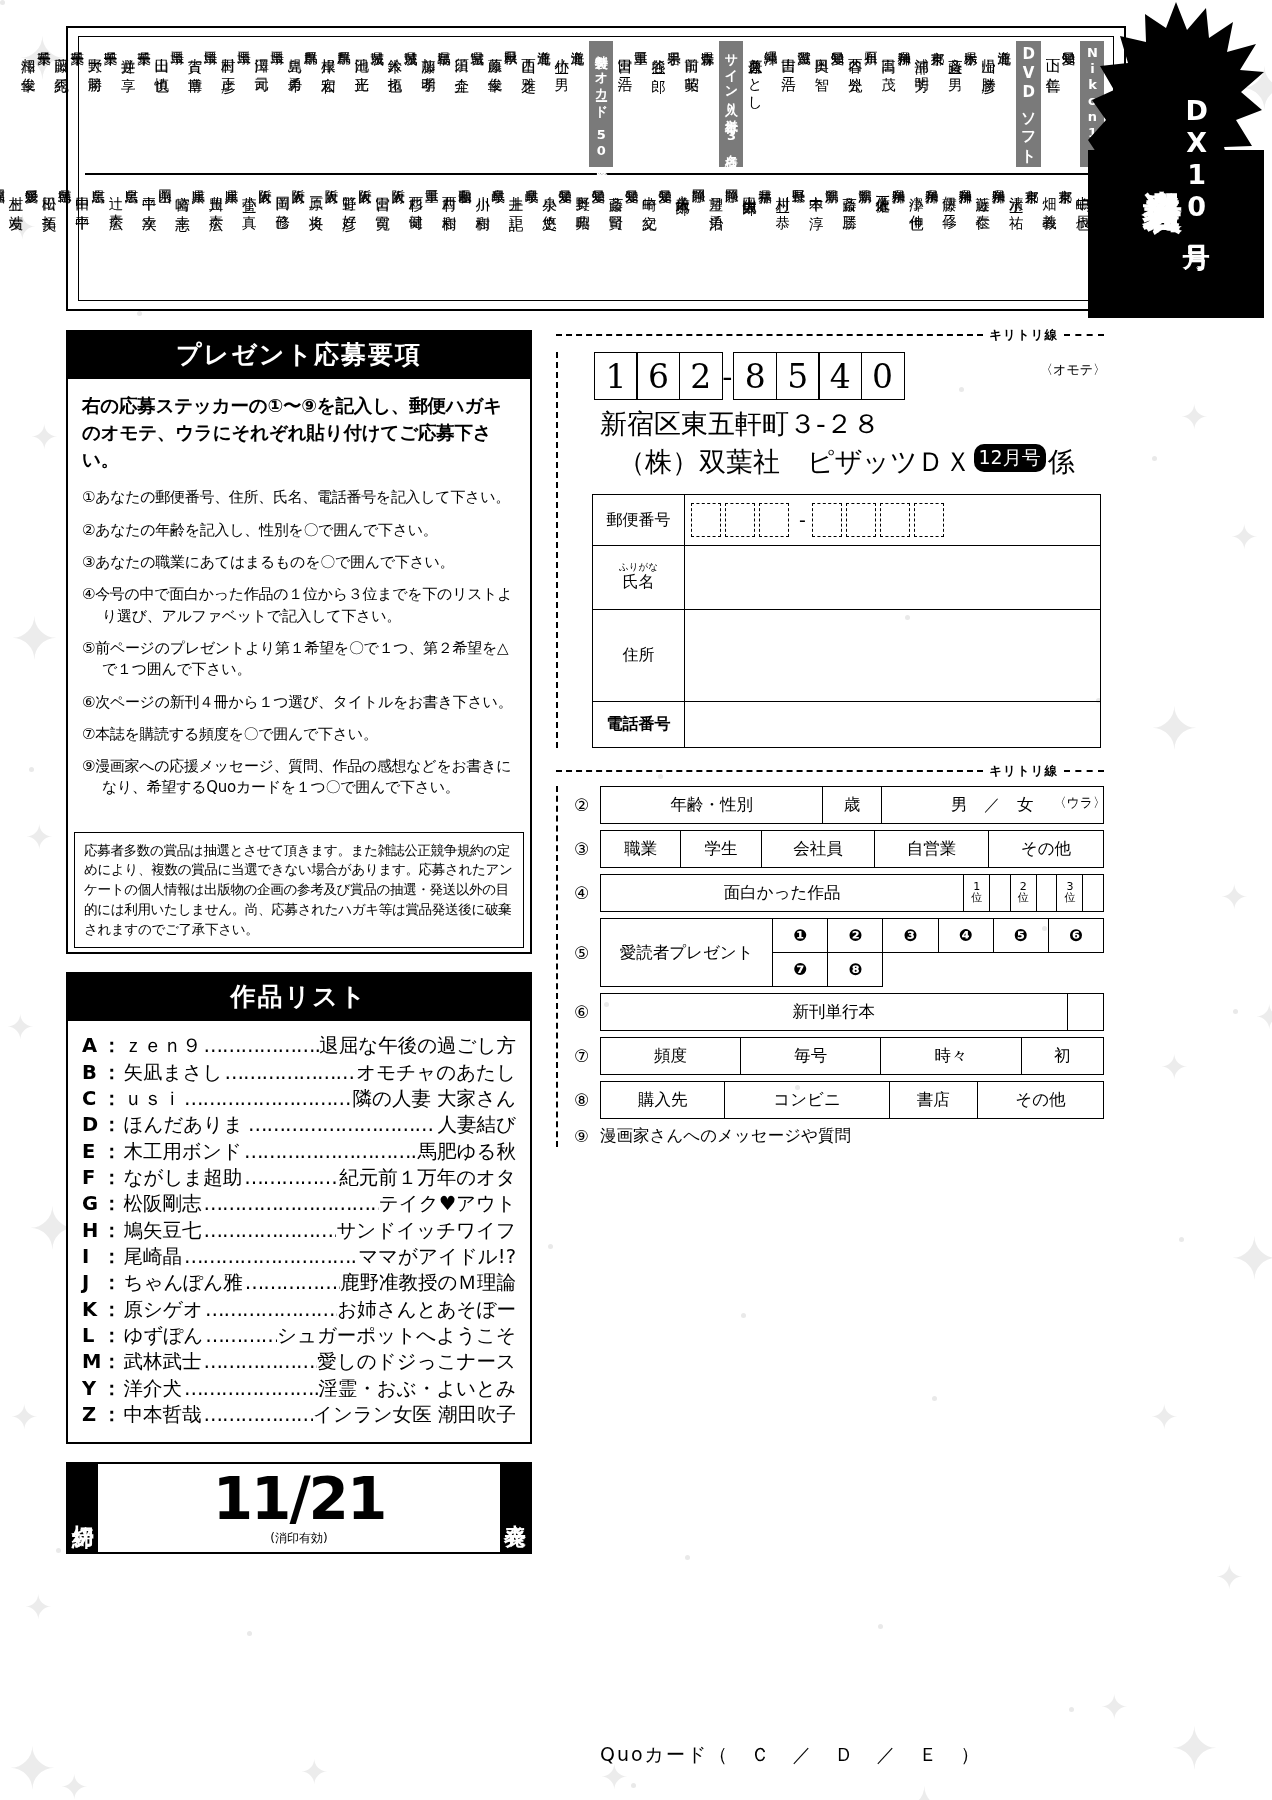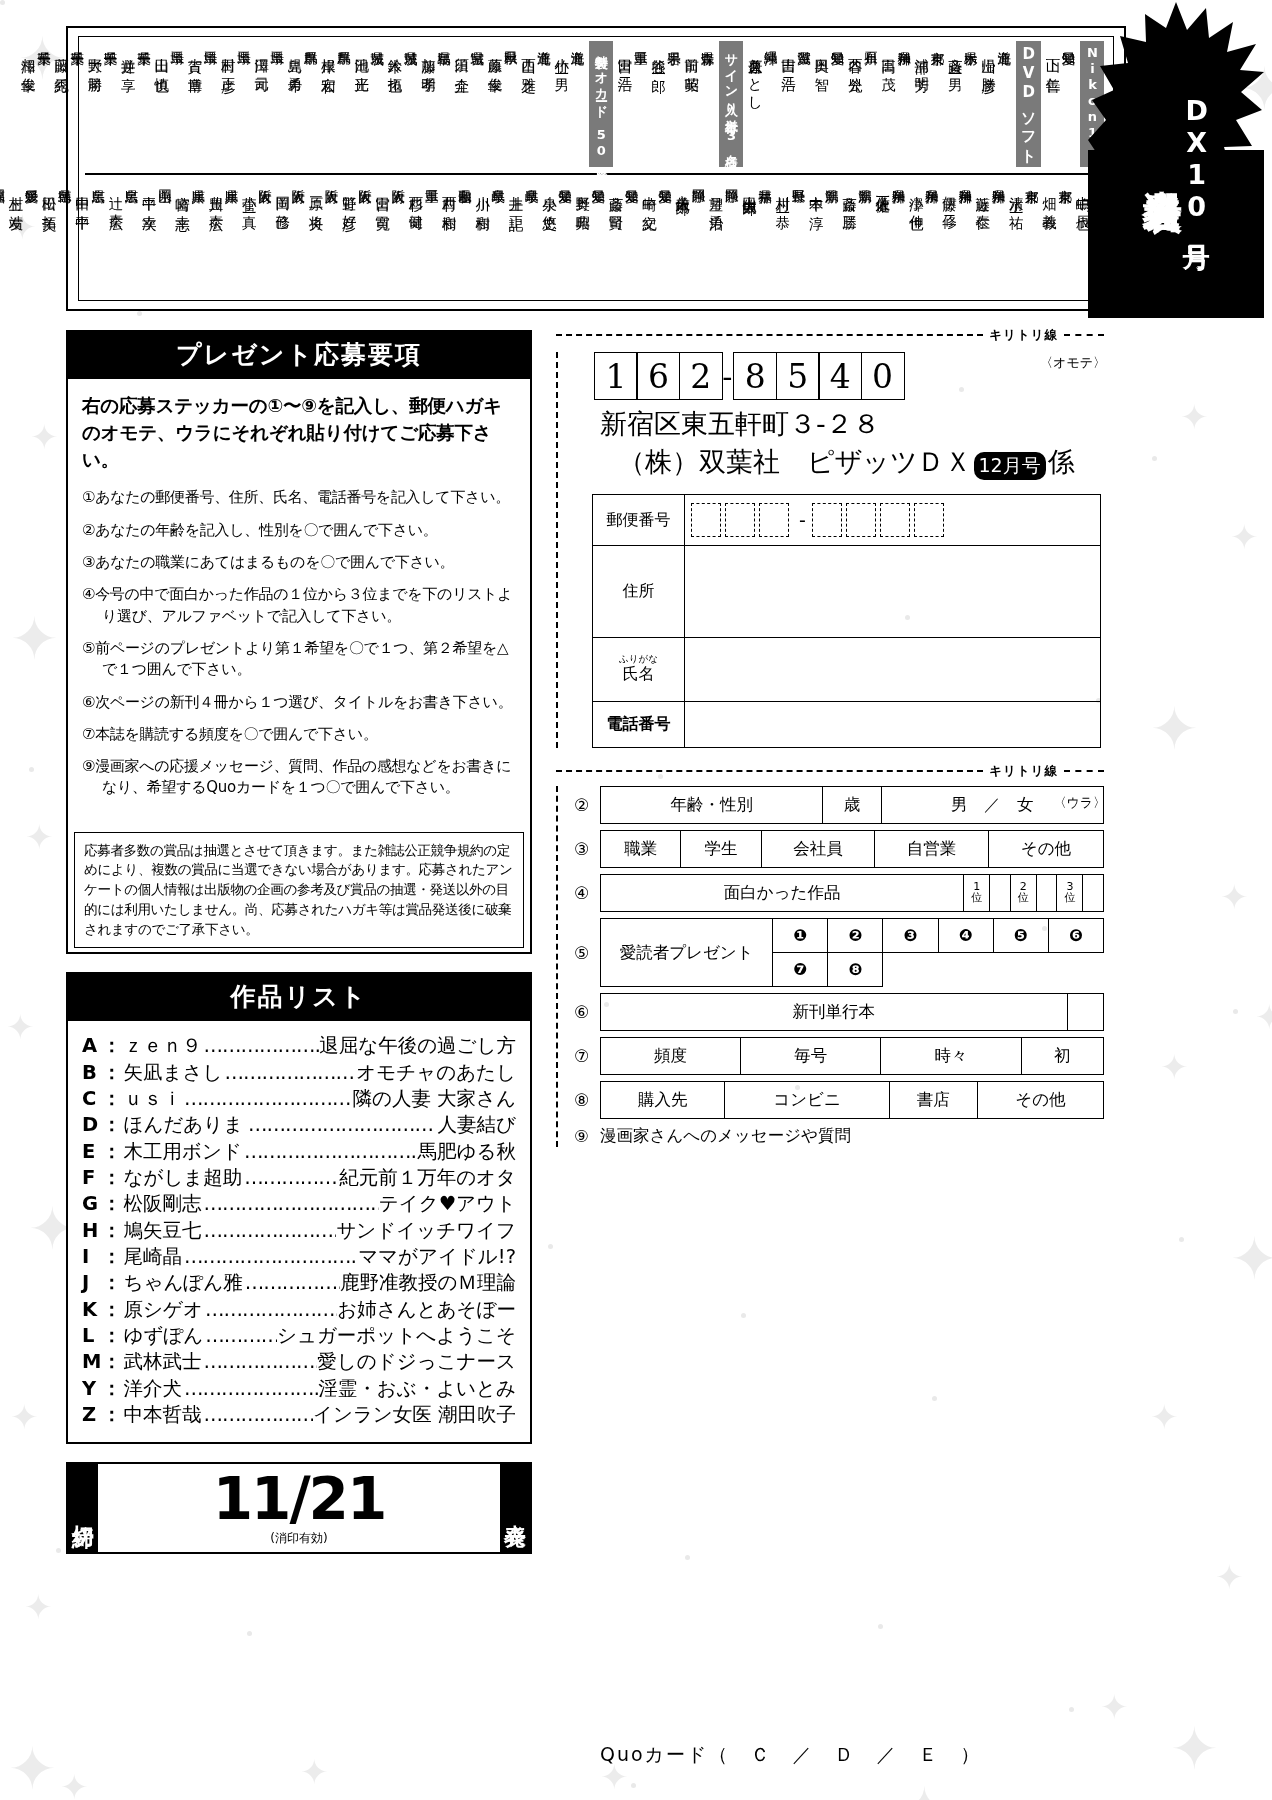--- a/index.html
+++ b/index.html
@@ -145,21 +145,21 @@
   
   #zip-row { display:flex; align-items:center; margin:8px 0 6px 20px; }
   .zipbox {
     width:44px; height:48px; border:1.6px solid #000; margin-right:-1.6px;
     font-size:33px; display:flex; align-items:center; justify-content:center;
     font-family:"DejaVu Serif","Liberation Serif",serif;
   }
   .ziphy { font-size:30px; margin:0 1px; font-family:"DejaVu Serif",serif; }
 
   .addr1 { font-size:27px; margin:4px 0 2px 26px; letter-spacing:0px; }
-  .addr2 { font-size:27px; margin:2px 0 6px 44px; letter-spacing:0px; display:flex; align-items:flex-end; }
+  .addr2 { font-size:27px; margin:2px 0 6px 44px; letter-spacing:0px; display:flex; align-items:flex-start; }
   .inv-badge {
     display:inline-block; background:#000; color:#fff; border-radius:10px;
     font-size:19px; padding:1px 5px; margin:0 2px; letter-spacing:0px;
   }
 
   
   table.fm { border-collapse:collapse; width:96%; margin:14px 0 6px 18px; }
   table.fm td { border:1.6px solid #000; font-size:16px; padding:6px 0; }
   td.lbl { width:92px; text-align:center; white-space:nowrap; }
   td.lbl.tall { height:64px; }
@@ -679,21 +679,21 @@
 <div id="right-col">
 
   <div class="kiri">
     <span class="dash"></span>
     <span class="kl">キリトリ線</span>
     <span class="dash" style="max-width:40px;"></span>
   </div>
 
   <div id="omote-wrap">
     <div class="vert-dash"></div>
-    <div class="side-tag" style="top:2px;">〈オモテ〉</div>
+    <div class="side-tag" style="top:9px;">〈オモテ〉</div>
 
     <div id="zip-row">
         <span class="zipbox">1</span>
         <span class="zipbox">6</span>
         <span class="zipbox">2</span>
         <span class="ziphy">-</span>
         <span class="zipbox">8</span>
         <span class="zipbox">5</span>
         <span class="zipbox">4</span>
         <span class="zipbox">0</span>
@@ -717,28 +717,28 @@
             <span class="zipcell"></span>
             <span class="zipsep">-</span>
             <span class="zipcell"></span>
             <span class="zipcell"></span>
             <span class="zipcell"></span>
             <span class="zipcell"></span>
           </div>
         </td>
       </tr>
       <tr>
-        <td class="lbl tall" style="height:92px;">住所</td>
-        <td></td>
-      </tr>
-      <tr>
         <td class="lbl tall">
           <span class="fur">ふりがな</span>
           <span>氏名</span>
         </td>
+        <td></td>
+      </tr>
+      <tr>
+        <td class="lbl tall" style="height:92px;">住所</td>
         <td></td>
       </tr>
       <tr>
         <td class="lbl" style="height:46px;font-weight:bold;">電話番号</td>
         <td></td>
       </tr>
     </tbody>
       </table>
   </div>
 

